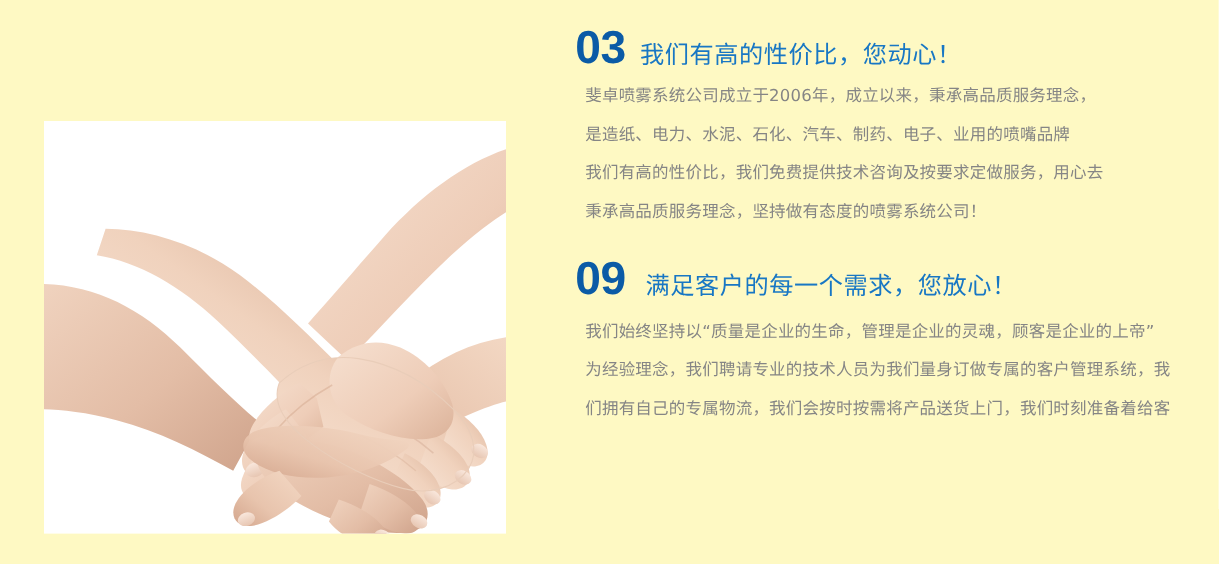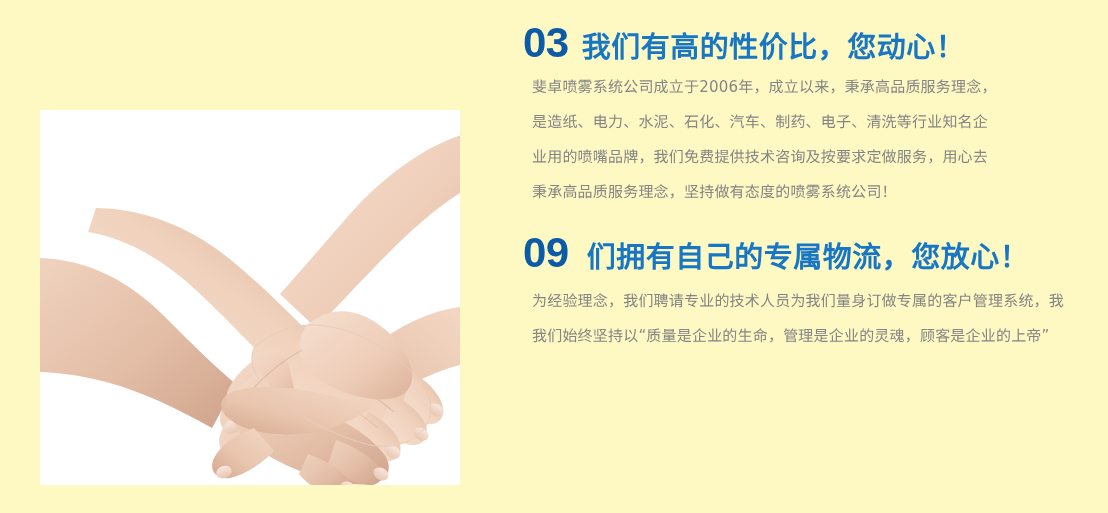--- a/index.html
+++ b/index.html
@@ -55,22 +55,22 @@
   .heading-num {
     font-family: "Liberation Sans", "DejaVu Sans", sans-serif;
     font-size: 42px;
     font-weight: bold;
     line-height: 1;
     color: #0b5ba6;
     letter-spacing: -0.5px;
   }
   .heading-text {
     font-family: "DejaVu Sans", "Liberation Sans", sans-serif;
-    font-size: 29px;
-    font-weight: bold;
+    font-size: 22px;
+    font-weight: normal;
     line-height: 1;
     color: #1877c4;
     margin-left: 13px;
     letter-spacing: 0.5px;
   }
   .block-04 .heading-text { margin-left: 18px; }
 
   .body-text {
     margin: 0;
     padding: 0 0 0 9px;
@@ -203,31 +203,32 @@
 
   <div class="content">
 
     <div class="block block-03">
       <div class="heading">
         <span class="heading-num">03</span>
         <span class="heading-text">我们有高的性价比，您动心！</span>
       </div>
       <div class="body-text">
         <p>斐卓喷雾系统公司成立于2006年，成立以来，秉承高品质服务理念，</p>
-        <p>是造纸、电力、水泥、石化、汽车、制药、电子、清洗等行业知名企</p>
-        <p>业用的喷嘴品牌，我们免费提供技术咨询及按要求定做服务，用心去</p>
+        <p>是造纸、电力、水泥、石化、汽车、制药、电子、业用的喷嘴品牌</p>
+        <p>我们有高的性价比，我们免费提供技术咨询及按要求定做服务，用心去</p>
         <p>秉承高品质服务理念，坚持做有态度的喷雾系统公司！</p>
       </div>
     </div>
 
     <div class="block block-04">
       <div class="heading">
         <span class="heading-num">09</span>
-        <span class="heading-text">们拥有自己的专属物流，您放心！</span>
+        <span class="heading-text">满足客户的每一个需求，您放心！</span>
       </div>
       <div class="body-text">
+        <p>我们始终坚持以“质量是企业的生命，管理是企业的灵魂，顾客是企业的上帝”</p>
         <p>为经验理念，我们聘请专业的技术人员为我们量身订做专属的客户管理系统，我</p>
-        <p>我们始终坚持以“质量是企业的生命，管理是企业的灵魂，顾客是企业的上帝”</p>
+        <p>们拥有自己的专属物流，我们会按时按需将产品送货上门，我们时刻准备着给客</p>
       </div>
     </div>
 
   </div>
 </div>
 
 </body></html>

